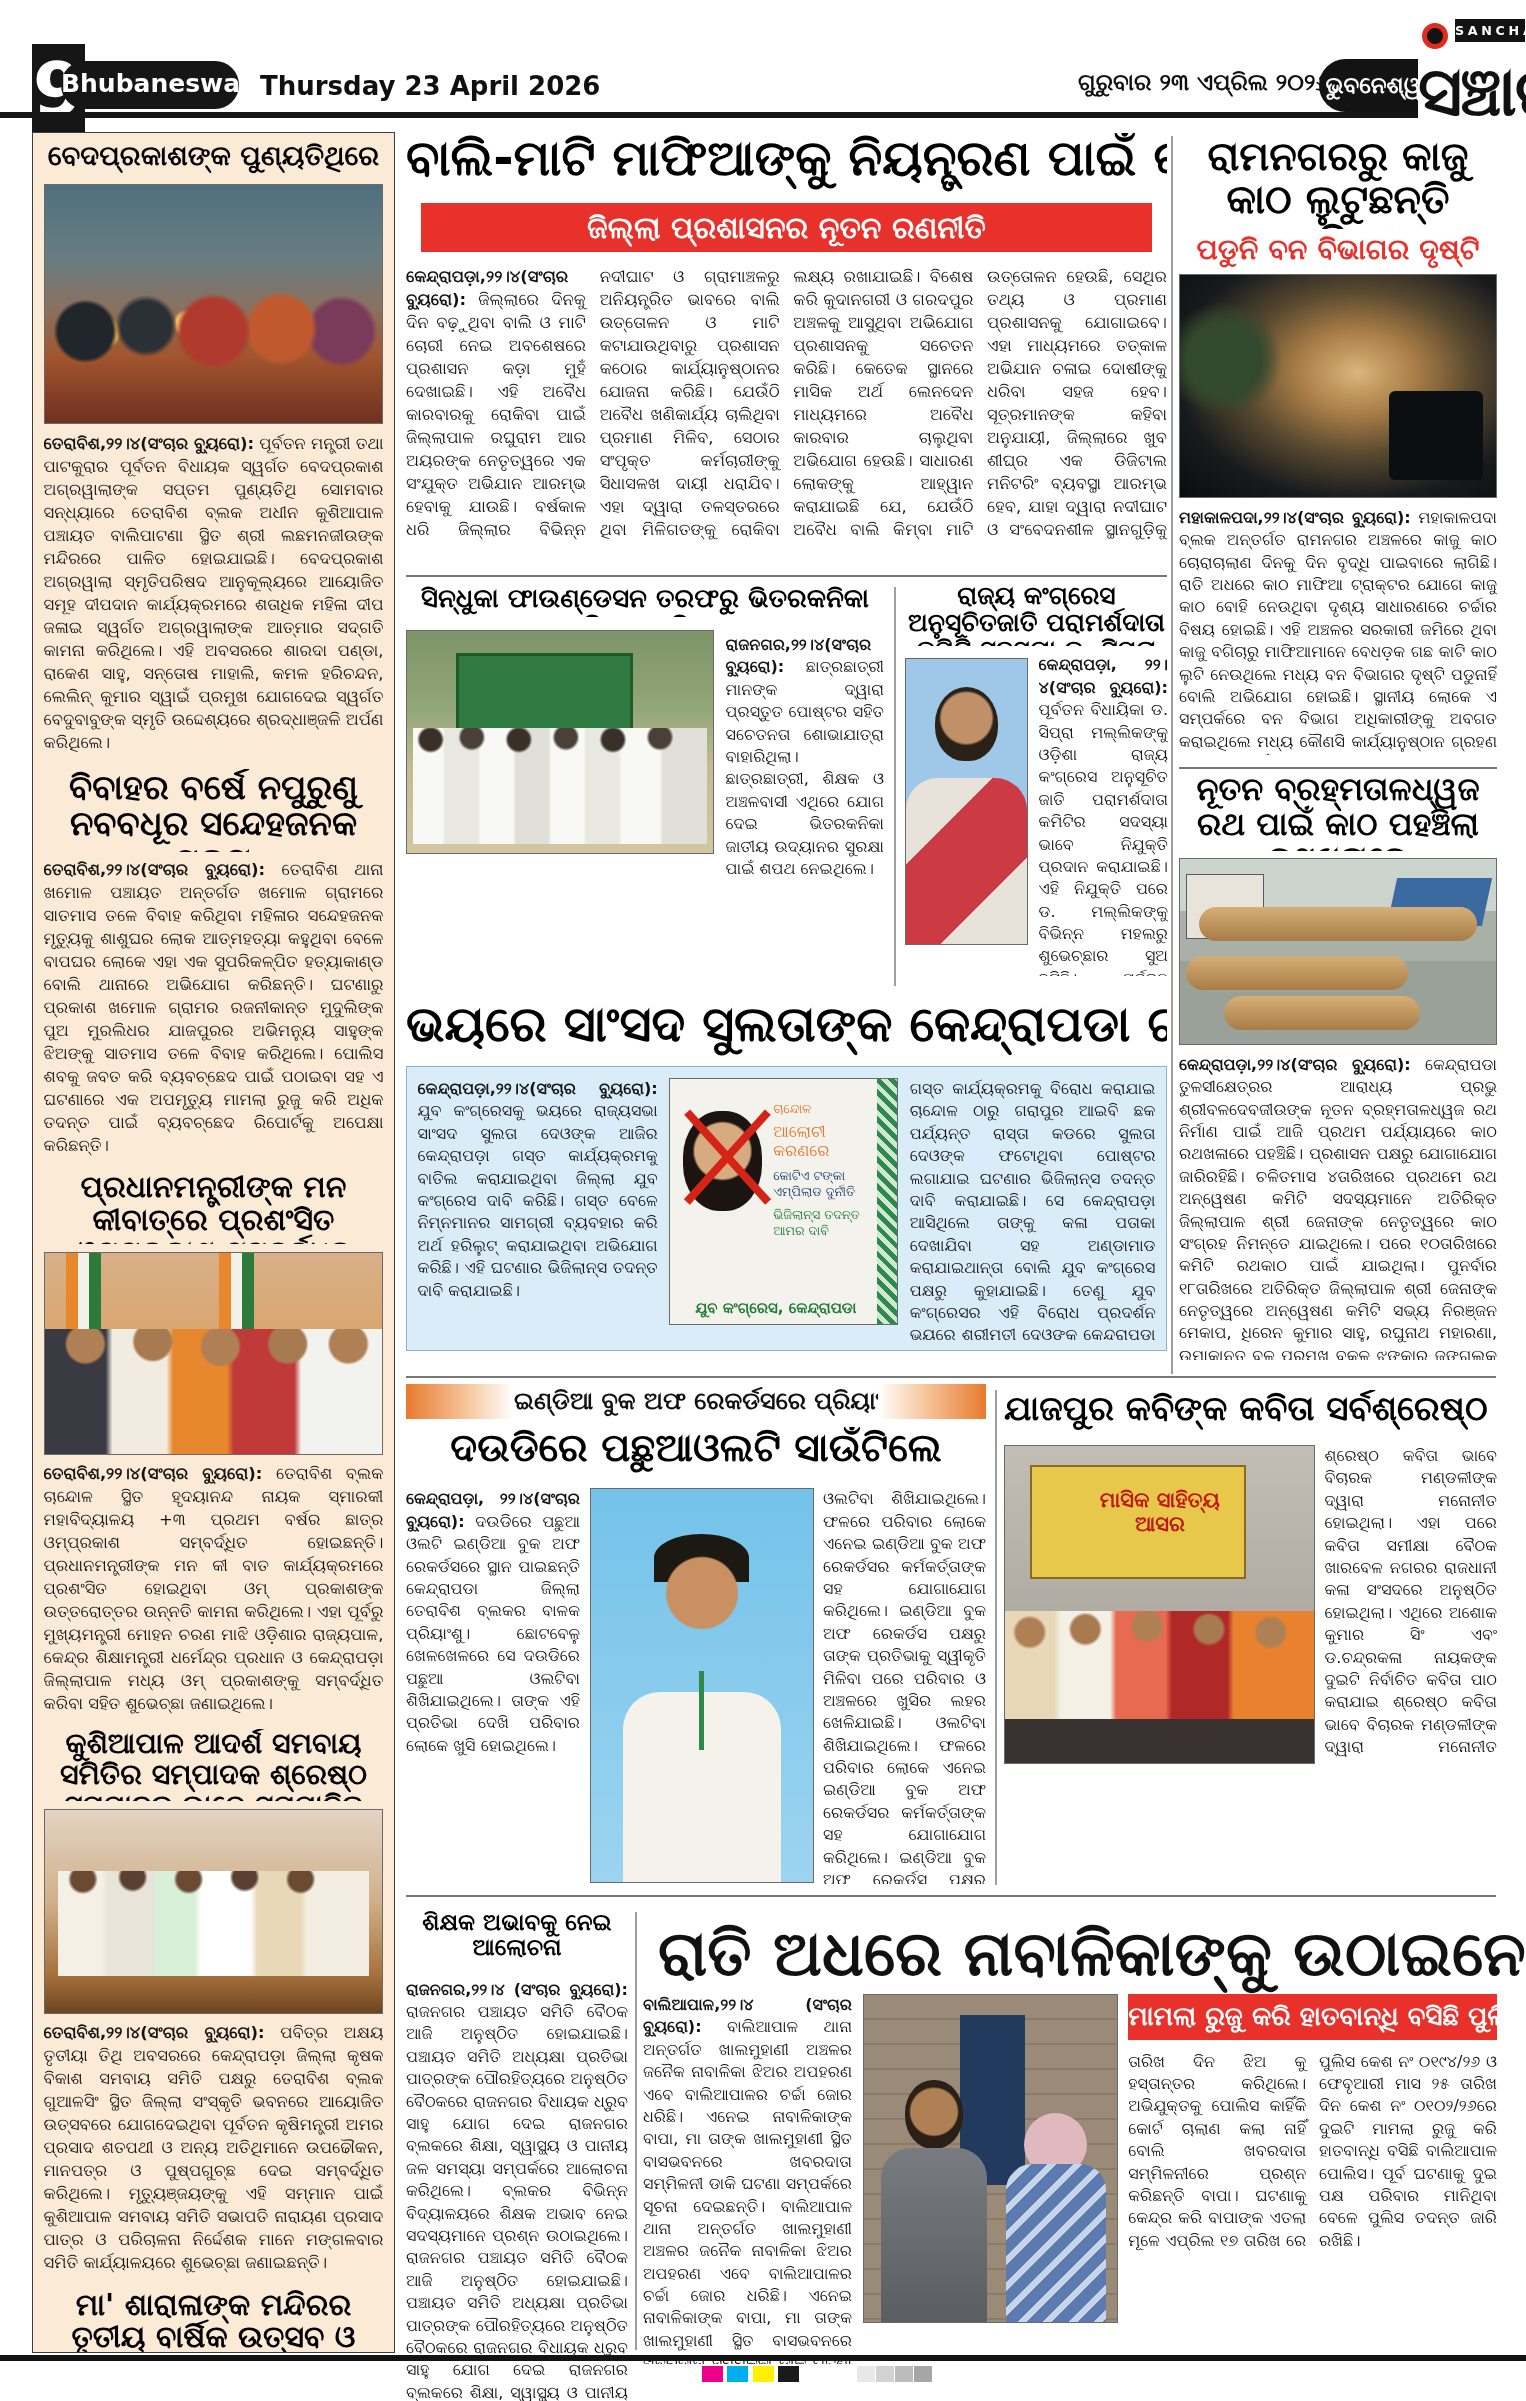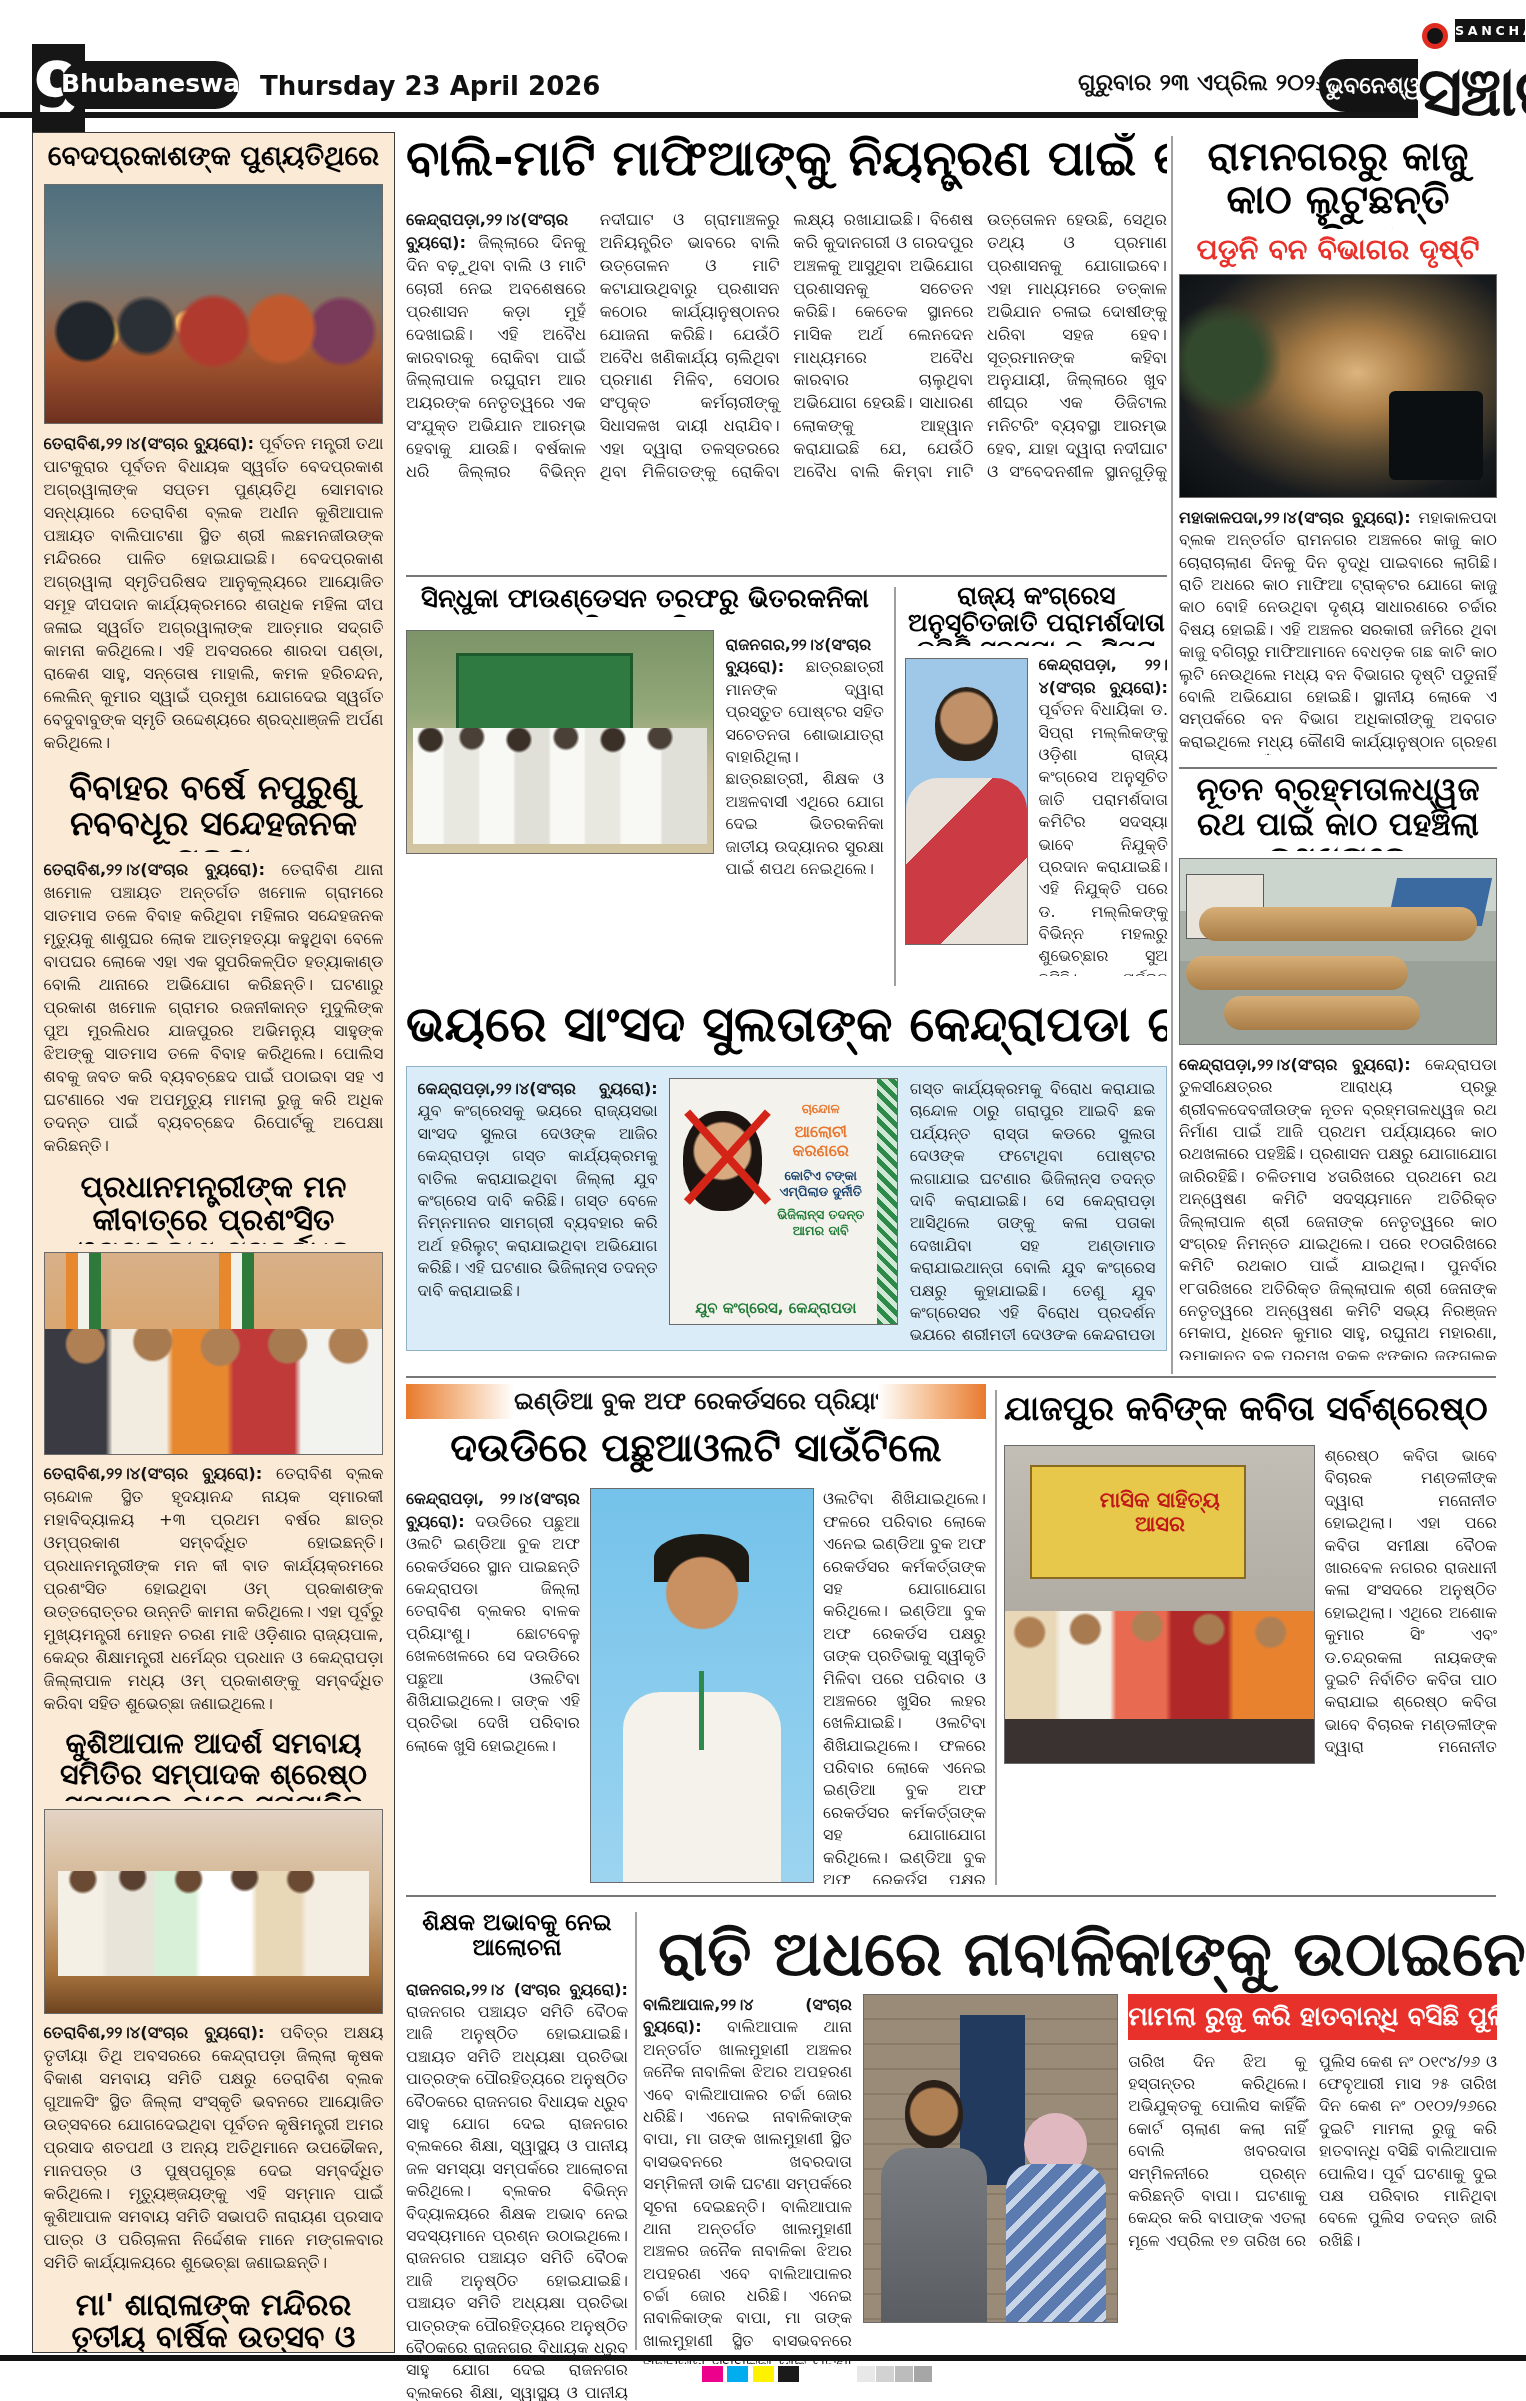--- a/index.html
+++ b/index.html
@@ -81,21 +81,21 @@
   .ph-sipra .torso{position:absolute;left:0;bottom:0;width:100%;height:58%;
      background:linear-gradient(135deg,#e8e2da 0 30%, #cc3a44 30% 70%, #e8e2da 70%);border-radius:32px 32px 0 0;}
   .ph-poster{width:227px;height:245px;background:#f4f2ec;}
   .ph-poster .edge{position:absolute;right:0;top:0;width:20px;height:100%;
      background:repeating-linear-gradient(45deg,#2e8a4a 0 4.8px,#cfe8d4 4.8px 9.5px);}
   .ph-poster .face{position:absolute;left:12.7px;top:32px;width:79px;height:100px;
      background:radial-gradient(circle at 50% 40%,#d8aa80 0 27.5px,#1c1410 30px);border-radius:46%;}
   .ph-poster .x1,.ph-poster .x2{position:absolute;left:-3.2px;top:74px;width:121px;height:8.4px;background:#d42418;}
   .ph-poster .x1{transform:rotate(48deg);}
   .ph-poster .x2{transform:rotate(-48deg);}
-  .ph-poster .ptxt{position:absolute;left:103px;top:22px;width:95px;text-align:center;font-weight:bold;}
+  .ph-poster .ptxt{position:absolute;left:103px;top:22px;width:95px;font-weight:normal;}
   .ph-poster .l0{color:#e8762e;font-size:12.7px;}
   .ph-poster .l1{color:#e8762e;font-size:16px;margin-top:5.3px;}
   .ph-poster .l2{color:#15406e;font-size:12.7px;margin-top:7.4px;line-height:1.3;}
   .ph-poster .l3{color:#1e7a34;font-size:12.7px;margin-top:6.3px;line-height:1.3;}
   .ph-poster .l4{position:absolute;left:10.6px;bottom:7.4px;width:190px;color:#1e7a34;font-size:15px;font-weight:bold;text-align:center;}
   .ph-child{width:222px;height:393px;background:linear-gradient(180deg,#74c2ea 0%,#9cd4f0 100%);}
   .ph-child .head{position:absolute;left:50%;top:58px;width:90px;height:100px;margin-left:-45px;
      background:radial-gradient(circle at 50% 46%,#c99062 0 35px,rgba(0,0,0,0) 37px);}
   .ph-child .hair{position:absolute;left:50%;top:45px;width:95px;height:48px;margin-left:-48px;background:#1c1812;border-radius:50% 50% 0 0;}
   .ph-child .shirt{position:absolute;left:50%;bottom:0;width:158px;height:190px;margin-left:-79px;background:#f4f2ea;border-radius:37px 37px 0 0;}
@@ -230,20 +230,21 @@
     </article>
 
     <article class="lc-art">
       <h2 class="hl" style="font-size:30px;height:73px;margin:3.2px 0 7.4px;">ମା' ଶାରାଳାଙ୍କ ମନ୍ଦିରର ତୃତୀୟ ବାର୍ଷିକ ଉତ୍ସବ ଓ ବିଶ୍ୱଶାନ୍ତି ମହାଯଜ୍ଞ</h2>
 
     </article>
   </aside>
 
   <section class="abs" id="story-main">
     <h1 class="hl">ବାଲି-ମାଟି ମାଫିଆଙ୍କୁ ନିୟନ୍ତ୍ରଣ ପାଇଁ କଡ଼ା ଆଭିମୁଖ୍ୟ</h1>
+    <div id="story-red">ଜିଲ୍ଲା ପ୍ରଶାସନର ନୂତନ ରଣନୀତି</div>
     <div class="bd" id="story-body">
       <span class="dl">କେନ୍ଦ୍ରାପଡ଼ା,୨୨।୪(ସଂଚାର ବ୍ୟୁରୋ):</span>
       <span>ଜିଲ୍ଲାରେ ଦିନକୁ ଦିନ ବଢ଼ୁଥିବା ବାଲି ଓ ମାଟି ଚୋରୀ ନେଇ ଅବଶେଷରେ ପ୍ରଶାସନ କଡ଼ା ମୁହଁ ଦେଖାଇଛି। ଏହି ଅବୈଧ କାରବାରକୁ ରୋକିବା ପାଇଁ ଜିଲ୍ଲାପାଳ ରଘୁରାମ ଆର ଅୟରଙ୍କ ନେତୃତ୍ୱରେ ଏକ ସଂଯୁକ୍ତ ଅଭିଯାନ ଆରମ୍ଭ ହେବାକୁ ଯାଉଛି। ବର୍ଷକାଳ ଧରି ଜିଲ୍ଲାର ବିଭିନ୍ନ ନଦୀଘାଟ ଓ ଗ୍ରାମାଞ୍ଚଳରୁ ଅନିୟନ୍ତ୍ରିତ ଭାବରେ ବାଲି ଉତ୍ତୋଳନ ଓ ମାଟି କଟାଯାଉଥିବାରୁ ପ୍ରଶାସନ କଠୋର କାର୍ଯ୍ୟାନୁଷ୍ଠାନର ଯୋଜନା କରିଛି। ଯେଉଁଠି ଅବୈଧ ଖଣିକାର୍ଯ୍ୟ ଚାଲିଥିବା ପ୍ରମାଣ ମିଳିବ, ସେଠାର ସଂପୃକ୍ତ କର୍ମଚାରୀଙ୍କୁ ସିଧାସଳଖ ଦାୟୀ ଧରାଯିବ। ଏହା ଦ୍ୱାରା ତଳସ୍ତରରେ ଥିବା ମିଳିଗତଙ୍କୁ ରୋକିବା ଲକ୍ଷ୍ୟ ରଖାଯାଇଛି। ବିଶେଷ କରି କୁଦାନଗରୀ ଓ ଗରଦପୁର ଅଞ୍ଚଳକୁ ଆସୁଥିବା ଅଭିଯୋଗ ପ୍ରଶାସନକୁ ସଚେତନ କରିଛି। କେତେକ ସ୍ଥାନରେ ମା‌ସିକ ଅର୍ଥ ଲେନଦେନ ମାଧ୍ୟମରେ ଅବୈଧ କାରବାର ଚାଲୁଥିବା ଅଭିଯୋଗ ହେଉଛି। ସାଧାରଣ ଲୋକଙ୍କୁ ଆହ୍ୱାନ କରାଯାଇଛି ଯେ, ଯେଉଁଠି ଅବୈଧ ବାଲି କିମ୍ବା ମାଟି ଉତ୍ତୋଳନ ହେଉଛି, ସେଥିର ତଥ୍ୟ ଓ ପ୍ରମାଣ ପ୍ରଶାସନକୁ ଯୋଗାଇବେ। ଏହା ମାଧ୍ୟମରେ ତତ୍କାଳ ଅଭିଯାନ ଚଳାଇ ଦୋଷୀଙ୍କୁ ଧରିବା ସହଜ ହେବ। ସୂତ୍ରମାନଙ୍କ କହିବା ଅନୁଯାୟୀ, ଜିଲ୍ଲାରେ ଖୁବ ଶୀଘ୍ର ଏକ ଡିଜିଟାଲ ମନିଟରିଂ ବ୍ୟବସ୍ଥା ଆରମ୍ଭ ହେବ, ଯାହା ଦ୍ୱାରା ନଦୀଘାଟ ଓ ସଂବେଦନଶୀଳ ସ୍ଥାନଗୁଡ଼ିକୁ ୨୪ ଘଣ୍ଟା ନଜରରେ ରଖାଯାଇପାରିବ। ଜିଲ୍ଲା ପ୍ରଶାସନର ଏହି ନୂତନ ରଣନୀତି ବାଲି-ମାଟି ମାଫିଆଙ୍କ ବେଆଇନ କାରବାର ଉପରେ ଅଙ୍କୁଶ ଲଗାଇବ ବୋଲି ଆଶା କରାଯାଉଛି।</span>
     </div>
   </section>
   <div class="hrule" style="left:406px;top:575px;width:761px;"></div>
 
   <section class="abs" id="row2a">
     <h2 class="hl">ସିନ୍ଧୁକା ଫାଉଣ୍ଡେସନ ତରଫରୁ ଭିତରକନିକା ଦିବସ ପାଳିତ</h2>
     <div style="overflow:hidden;height:353px;">

